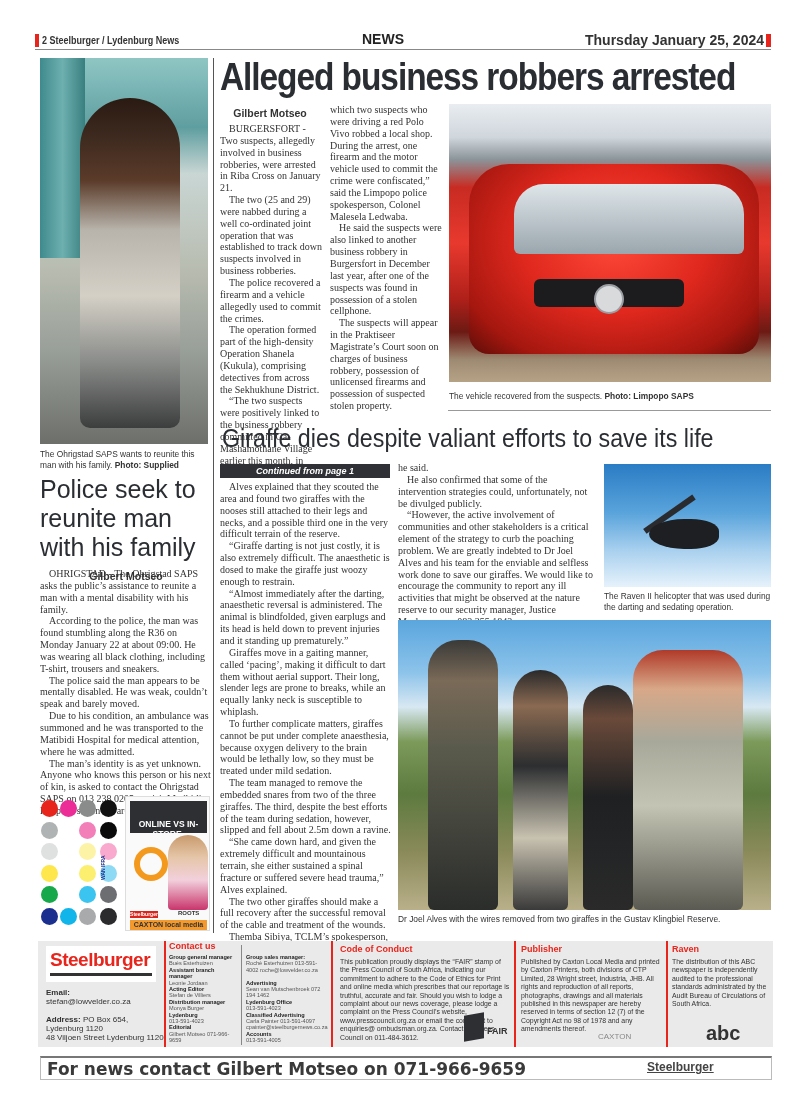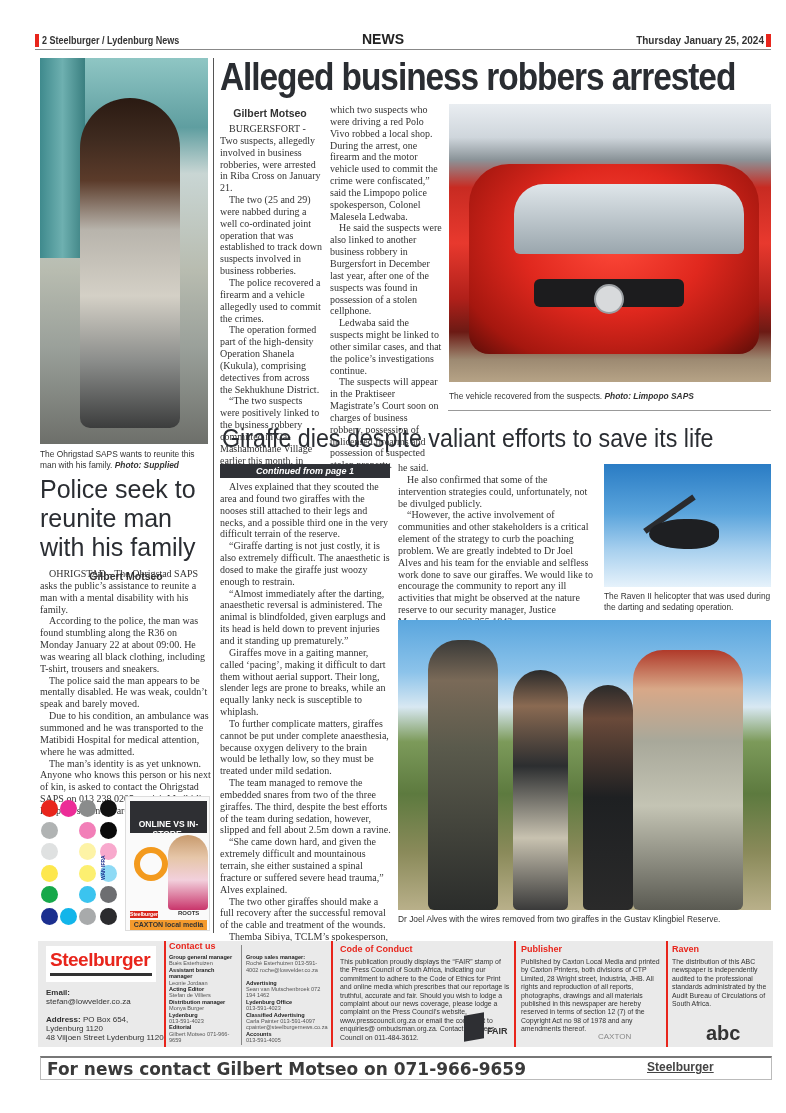--- a/index.html
+++ b/index.html
@@ -5,21 +5,21 @@
   * { box-sizing: border-box; margin: 0; padding: 0; }
   html, body { width: 786px; height: 1113px; background: #ffffff; overflow: hidden; }
   body { position: relative; font-family: "Liberation Serif", serif; color: #222; }
   .abs { position: absolute; }
 
   
   .hdr-bar-l { left: 35px; top: 34px; width: 4px; height: 13px; background: #e8251c; }
   .hdr-bar-r { left: 766px; top: 34px; width: 5px; height: 13px; background: #e8251c; }
   .hdr-left { left: 42px; top: 34px; font-family: "Liberation Sans", sans-serif; font-size: 10px; font-weight: bold; color: #333; line-height: 13px; transform: scaleX(0.9); transform-origin: left; }
   .hdr-center { left: 362px; top: 31px; font-family: "Liberation Sans", sans-serif; font-size: 14px; font-weight: bold; color: #222; }
-  .hdr-right { right: 22px; top: 34px; font-family: "Liberation Sans", sans-serif; font-size: 10px; font-weight: bold; color: #333; line-height: 13px; }
+  .hdr-right { right: 22px; top: 34px; font-family: "Liberation Sans", sans-serif; font-size: 14px; font-weight: bold; color: #333; line-height: 13px; }
   .hdr-rule { left: 35px; top: 49px; width: 736px; height: 1px; background: #888; }
 
   
   .photo { overflow: hidden; }
   .man-photo { left: 40px; top: 58px; width: 168px; height: 386px;
     background: linear-gradient(180deg, #8fc6c4 0%, #5f9ea0 18%, #c9d6d4 30%, #b8bcb0 55%, #9aa09a 75%, #6d6f6a 100%); }
   .man-figure { left: 40px; top: 40px; width: 100px; height: 330px; border-radius: 50px 50px 10px 10px;
     background: linear-gradient(180deg, #2a1a12 0%, #3e2a1f 12%, #5b3b2a 25%, #b8b4ac 40%, #d4d0c6 60%, #8a8c8a 80%, #3c3d3d 100%); }
   .man-curtain { left: 0; top: 0; width: 45px; height: 200px; background: linear-gradient(90deg,#3f8a8d,#6eb0b0,#3a7f80); }
 
@@ -39,21 +39,21 @@
   .group-photo { left: 398px; top: 620px; width: 373px; height: 290px;
     background: linear-gradient(180deg, #5aa6de 0%, #8cc3ea 18%, #d8e8f2 30%, #7c9a5a 42%, #5d7a3f 60%, #8a8a5a 80%, #b9b08a 100%); }
   .person { border-radius: 30px 30px 6px 6px; }
 
   
   .h1 { left: 220px; top: 55px; font-family: "Liberation Sans", sans-serif; font-weight: bold; font-size: 38px; letter-spacing: -1.2px; color: #2a2d32; white-space: nowrap; transform: scaleX(0.88); transform-origin: left; line-height: 44px; }
   .byline { font-family: "Liberation Sans", sans-serif; font-weight: bold; font-size: 10.5px; color: #333; text-align: center; }
   .body-col { font-size: 10px; line-height: 11.85px; color: #333; }
   .body-col p { text-indent: 9px; }
   .caption { font-family: "Liberation Sans", sans-serif; font-size: 8.4px; line-height: 10.5px; color: #333; }
-  .caption b { font-style: italic; }
+  .caption b { }
 
   .h2 { left: 222px; top: 424px; font-family: "Liberation Sans", sans-serif; font-size: 25px; color: #2a2d32; white-space: nowrap; transform: scaleX(0.93); transform-origin: left; }
   .h3 { left: 40px; top: 475px; width: 175px; font-family: "Liberation Sans", sans-serif; font-size: 25px; line-height: 29px; color: #2a2d32; }
 
   .sep-v1 { left: 213px; top: 58px; width: 1px; height: 875px; background: #555; }
   .sep-h1 { left: 448px; top: 410px; width: 323px; height: 1px; background: #999; }
   .cont-box { left: 220px; top: 464px; width: 170px; height: 14px; background: #2f3136; color: #fff; font-family: "Liberation Sans", sans-serif; font-weight: bold; font-style: italic; font-size: 9px; text-align: center; line-height: 14px; }
 
   
   .color-chart { left: 40px; top: 798px; width: 82px; height: 131px; }
@@ -106,21 +106,20 @@
 <div class="abs body-col" style="left:220px;top:123px;width:103px;">
   <p>BURGERSFORT - Two suspects, allegedly involved in business robberies, were arrested in Riba Cross on January 21.</p>
   <p>The two (25 and 29) were nabbed during a well co-ordinated joint operation that was established to track down suspects involved in business robberies.</p>
   <p>The police recovered a firearm and a vehicle allegedly used to commit the crimes.</p>
   <p>The operation formed part of the high-density Operation Shanela (Kukula), comprising detectives from across the Sekhukhune District.</p>
   <p>“The two suspects were positively linked to the business robbery committed in Ga-Mashamothane Village earlier this month, in</p>
 </div>
 <div class="abs body-col" style="left:330px;top:104px;width:112px;">
   <p style="text-indent:0">which two suspects who were driving a red Polo Vivo robbed a local shop. During the arrest, one firearm and the motor vehicle used to commit the crime were confiscated,” said the Limpopo police spokesperson, Colonel Malesela Ledwaba.</p>
   <p>He said the suspects were also linked to another business robbery in Burgersfort in December last year, after one of the suspects was found in possession of a stolen cellphone.</p>
-  <p>Ledwaba said the suspects might be linked to other similar cases, and that the police’s investigations continue.</p>
   <p>The suspects will appear in the Praktiseer Magistrate’s Court soon on charges of business robbery, possession of unlicensed firearms and possession of suspected stolen property.</p>
 </div>
 
 <div class="abs photo car-photo">
   <div class="abs car-body">
     <div class="abs car-window"></div>
   </div>
   <div class="abs car-grille"></div>
   <div class="abs car-badge"></div>
 </div>

